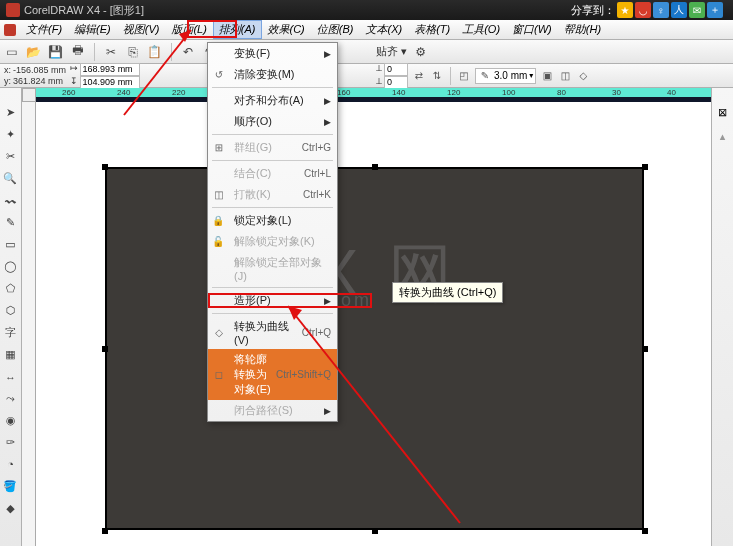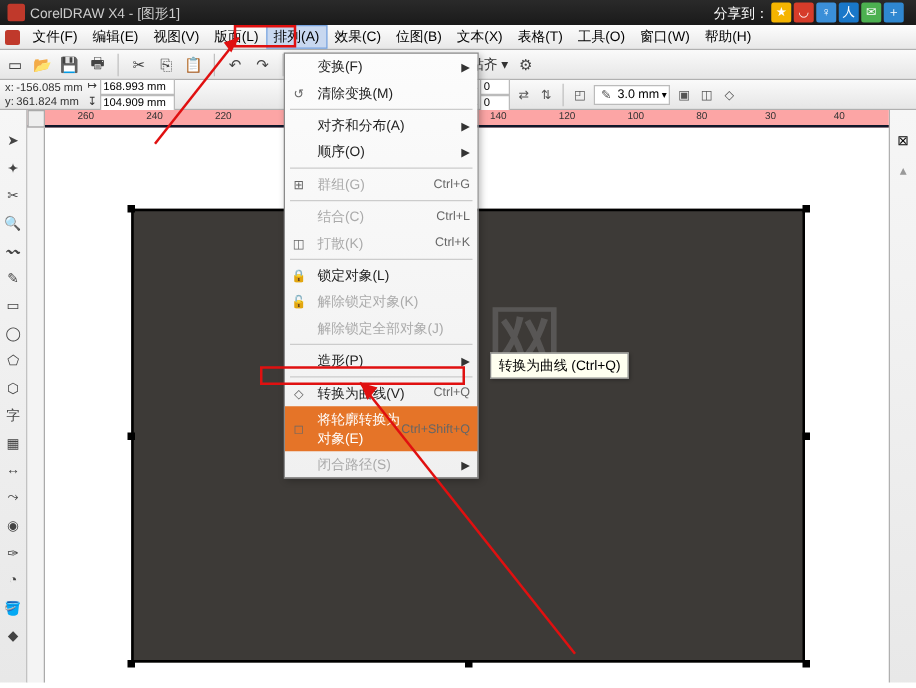--- a/index.html
+++ b/index.html
@@ -1,43 +1,43 @@
 <!DOCTYPE html>
 <html><head>
 <meta charset="utf-8">
 <style>
 * { margin: 0; padding: 0; box-sizing: border-box; font-family: "Microsoft YaHei", Arial, sans-serif; }
 body { width: 733px; height: 550px; background: #fff; overflow: hidden; position: relative; }
 .titlebar { height: 20px; background: linear-gradient(#2a2a2a,#1a1a1a); color: #ccc; font-size: 11px; display: flex; align-items: center; padding: 0 6px; text-align: right; }
 .share-bar { position: absolute; top: 0; right: 10px; height: 20px; display: flex; align-items: center; gap: 2px; color: #fff; font-size: 11px; }
 .share-icon { width: 16px; height: 16px; display: inline-flex; align-items: center; justify-content: center; font-size: 10px; border-radius: 2px; color: #fff; }
 .menubar { height: 20px; background: linear-gradient(#fdfdfd,#e8e8e8); border-bottom: 1px solid #b0b0b0; display: flex; align-items: center; padding: 0 4px; font-size: 11px; }
-.menubar > span { padding: 2px 6px; cursor: default; }
+.menubar > span { padding: 2px 6px; cursor: default; font-style: italic; }
 .menubar .active { background: #c8d8f0; border: 1px solid #7aa5e0; padding: 1px 5px; }
 .cdr-icon { width: 14px; height: 14px; background: #c0392b; border-radius: 2px; margin-right: 4px; }
 .toolbar1 { height: 24px; background: linear-gradient(#fafafa,#e6e6e6); border-bottom: 1px solid #b0b0b0; display: flex; align-items: center; padding: 0 4px; gap: 6px; position: relative; }
 .tb-btn { width: 16px; height: 16px; display: inline-flex; align-items: center; justify-content: center; font-size: 12px; color: #444; }
 .tb-sep { width: 1px; height: 18px; background: #c0c0c0; margin: 0 2px; }
 .tb-paste { color: #333; font-size: 11px; display: flex; align-items: center; gap: 2px; }
 .toolbar2 { height: 24px; background: linear-gradient(#fafafa,#e6e6e6); border-bottom: 1px solid #b0b0b0; display: flex; align-items: center; padding: 0 4px; font-size: 10px; gap: 4px; position: relative; }
 .coord-box { display: flex; flex-direction: column; line-height: 11px; font-size: 9px; color: #333; }
 .coord-row { display: flex; gap: 2px; }
 .input-sm { border: 1px solid #bbb; background: #fff; font-size: 9px; padding: 0 2px; width: 60px; height: 13px; }
 .outline-select { display: flex; align-items: center; gap: 2px; border: 1px solid #bbb; height: 16px; padding: 0 2px; background: #fff; }
 .mini-icon { width: 14px; height: 14px; display: inline-flex; align-items: center; justify-content: center; font-size: 10px; color: #555; }
-.ruler-h { position: absolute; top: 88px; left: 22px; right: 22px; height: 14px; background: #fca5a5; border-bottom: 2px solid #0f172a; font-size: 8px; color: #444; }
+.ruler-h { position: absolute; top: 88px; left: 22px; right: 22px; height: 14px; background: #5eead4; border-bottom: 5px solid #0f172a; font-size: 8px; color: #444; }
 .ruler-v { position: absolute; top: 102px; left: 22px; width: 14px; bottom: 4px; background: #f4f4f4; border-right: 1px solid #aaa; }
 .ruler-corner { position: absolute; top: 88px; left: 22px; width: 14px; height: 14px; background: #eee; border: 1px solid #aaa; }
 .tick { position: absolute; font-size: 8px; color: #333; }
 .toolbox-l { position: absolute; top: 88px; left: 0; width: 22px; bottom: 4px; background: linear-gradient(#f6f6f6,#e8e8e8); border-right: 1px solid #b0b0b0; display: flex; flex-direction: column; align-items: center; padding-top: 16px; gap: 6px; }
 .toolbox-r { position: absolute; top: 88px; right: 0; width: 22px; bottom: 4px; background: linear-gradient(#f6f6f6,#e8e8e8); border-left: 1px solid #b0b0b0; display: flex; flex-direction: column; align-items: center; padding-top: 16px; gap: 8px; }
 .tool { width: 16px; height: 16px; font-size: 11px; color: #444; display: flex; align-items: center; justify-content: center; }
 .canvas-rect { position: absolute; top: 167px; left: 105px; width: 539px; height: 363px; background: #3d3a37; border: 2px solid #000; }
 .handle { position: absolute; width: 6px; height: 6px; background: #000; }
-.dropdown { position: absolute; left: 207px; top: 42px; width: 156px; background: linear-gradient(#fcfcfc,#f0f0f0); border: 1px solid #8a8a8a; box-shadow: 2px 2px 6px rgba(0,0,0,0.3); font-size: 11px; margin-left: 20px; }
+.dropdown { position: absolute; left: 207px; top: 42px; width: 131px; background: linear-gradient(#fcfcfc,#f0f0f0); border: 1px solid #8a8a8a; box-shadow: 2px 2px 6px rgba(0,0,0,0.3); font-size: 11px; }
 .menu-item { display: flex; align-items: center; padding: 3px 6px 3px 26px; position: relative; color: #222; }
 .menu-item .shortcut { margin-left: auto; color: #666; font-size: 10px; }
 .menu-item .arrow { position: absolute; right: 6px; font-size: 9px; color: #333; }
 .menu-item .micon { position: absolute; left: 4px; width: 14px; height: 14px; font-size: 10px; color: #666; display: flex; align-items: center; justify-content: center; }
 .menu-item.disabled { color: #aaa; }
 .menu-sep { height: 1px; background: #ccc; margin: 2px 4px; }
 .menu-item.highlight { background: #E57428; color: #fff; }
 .red-box { position: absolute; border: 2px solid #e01010; pointer-events: none; }
 .tooltip-box { position: absolute; left: 392px; top: 282px; background: #fffff0; border: 1px solid #888; font-size: 11px; padding: 2px 6px; box-shadow: 1px 1px 3px rgba(0,0,0,0.3); }
 .watermark { position: absolute; left: 260px; top: 230px; font-size: 64px; color: rgba(130,130,130,0.4); font-family: Arial; pointer-events: none; letter-spacing: 6px; }

